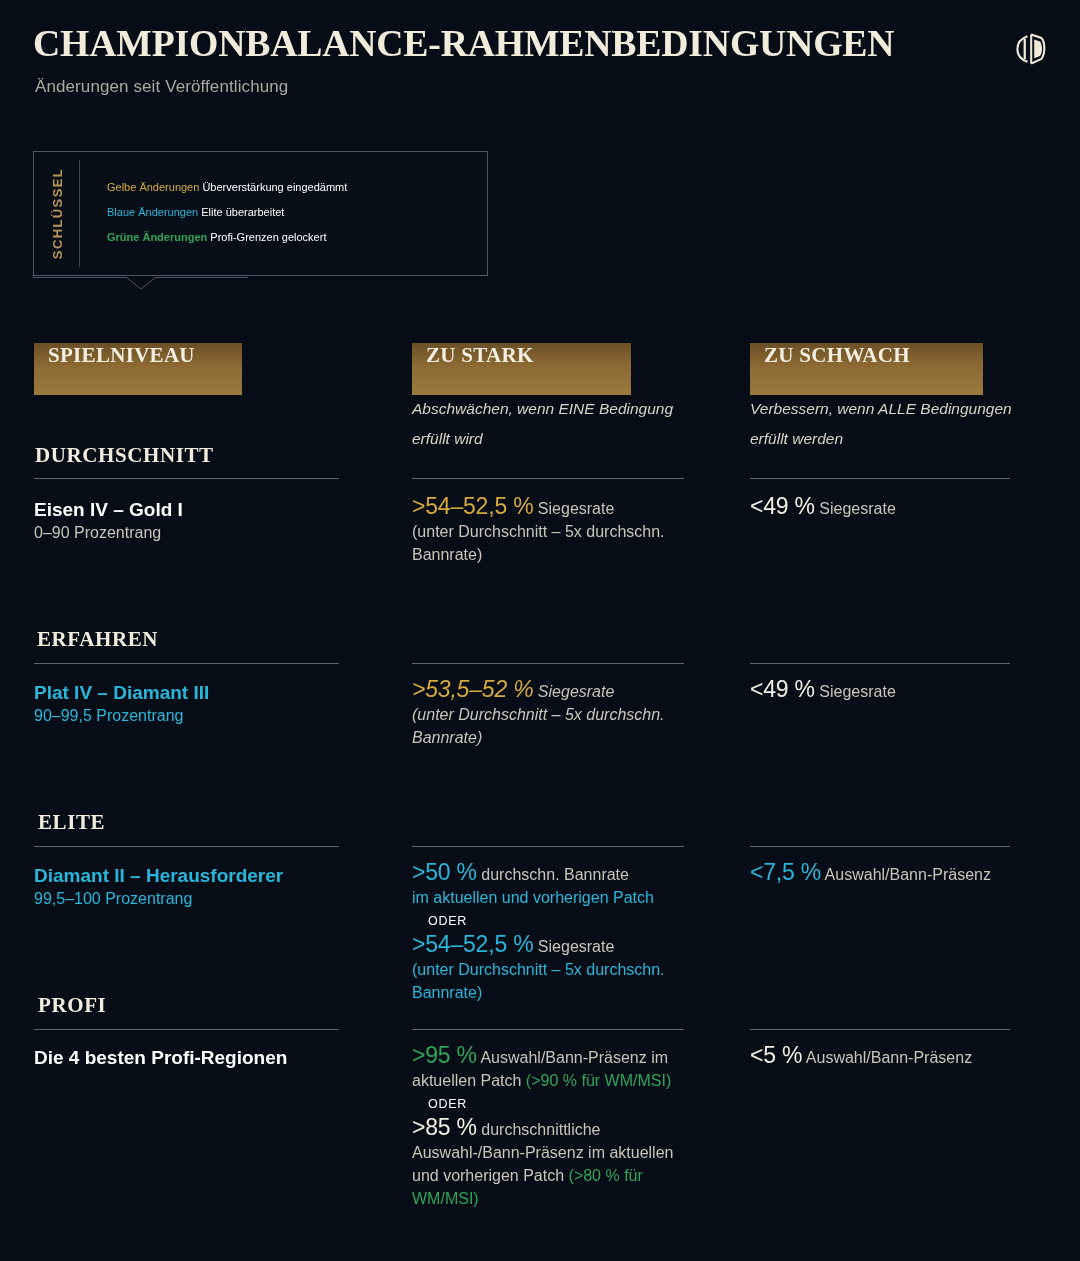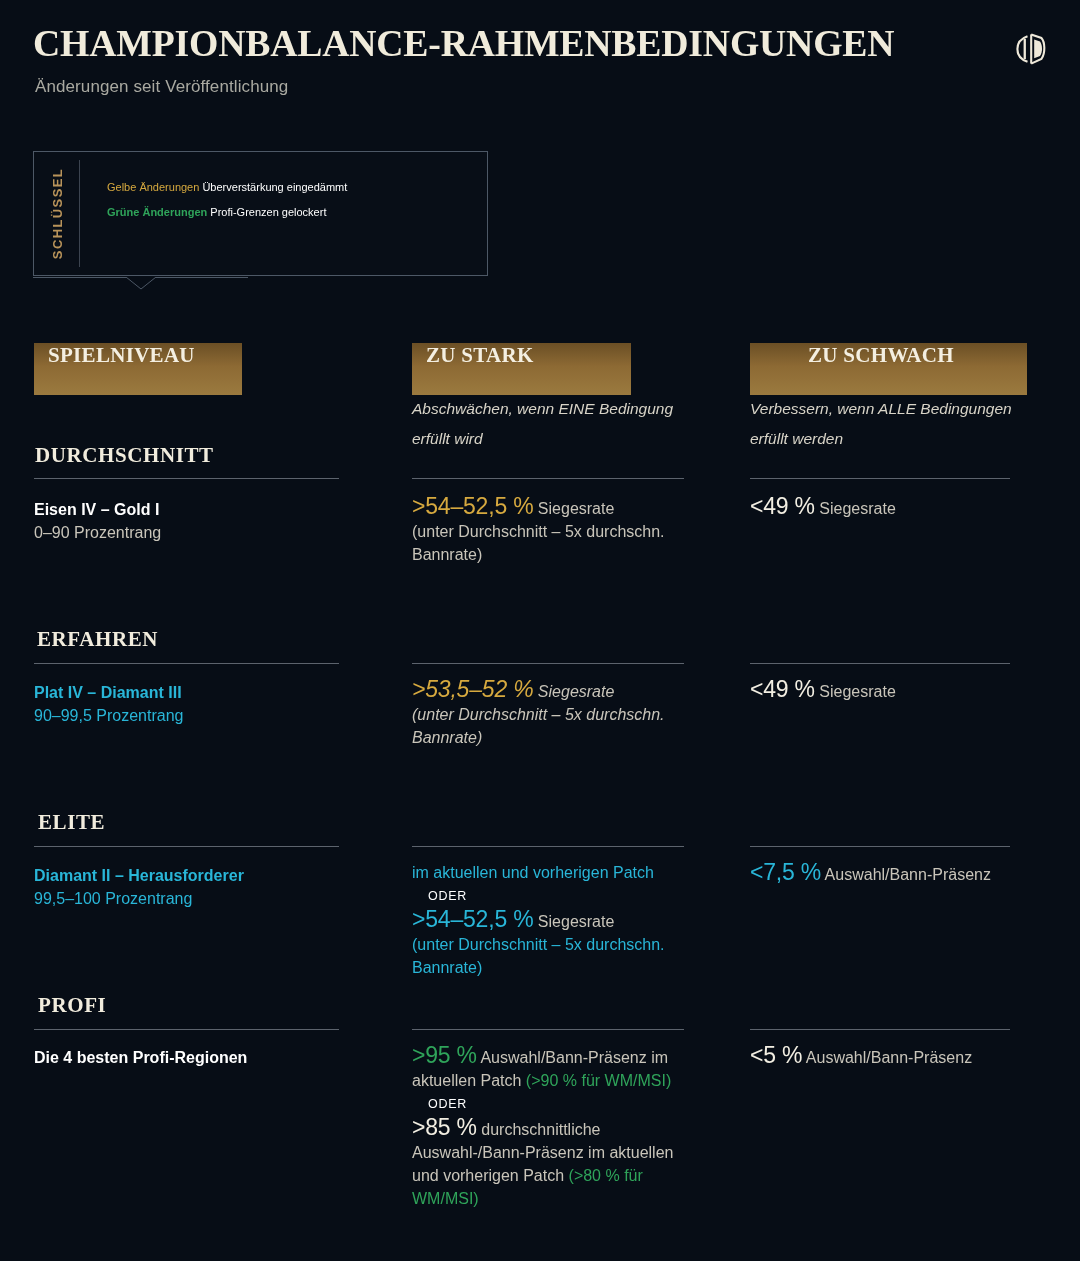--- a/index.html
+++ b/index.html
@@ -140,21 +140,21 @@
     font-family: "Liberation Serif", serif;
     font-weight: bold;
     font-size: 21px;
     color: #f4efe1;
     letter-spacing: 0.3px;
     padding-left: 14px;
     text-transform: uppercase;
   }
   #bar-level  { left: 34px;  top: 343px; width: 208px; }
   #bar-strong { left: 412px; top: 343px; width: 219px; }
-  #bar-weak   { left: 750px; top: 343px; width: 233px; padding-left: 44px; }
+  #bar-weak   { left: 750px; top: 343px; width: 233px; }
 
   .col-note {
     position: absolute;
     font-style: italic;
     font-size: 15.5px;
     line-height: 30px;
     color: #d8d4c8;
     width: 300px;
   }
   #note-strong { left: 412px; top: 394px; }
@@ -174,21 +174,21 @@
   .rule {
     position: absolute;
     height: 1px;
     background: #5c636d;
   }
   .cell {
     position: absolute;
     width: 295px;
   }
   .cell-level-main {
-    font-size: 16px;
+    font-size: 19px;
     font-weight: bold;
     line-height: 23px;
     color: #ffffff;
   }
   .cell-level-sub {
     font-size: 16px;
     line-height: 23px;
     color: #c9c5ba;
   }
   .cell-level-main.blue, .cell-level-sub.blue { color: #29b6d8; }
@@ -241,20 +241,23 @@
 <div id="key-box">
   <div id="key-vertical-label">
     <span>SCHLÜSSEL</span>
   </div>
   <div id="key-divider"></div>
   <div id="key-lines">
     <div class="key-line">
       <span class="key-term yellow">Gelbe Änderungen</span><span> Überverstärkung eingedämmt</span>
     </div>
     <div class="key-line">
+      <span class="key-term blue">Blaue Änderungen</span><span> Elite überarbeitet</span>
+    </div>
+    <div class="key-line">
       <span class="key-term green">Grüne Änderungen</span><span> Profi-Grenzen gelockert</span>
     </div>
   </div>
 </div>
 <div id="key-underline"></div>
 <div id="key-notch">
   <svg viewBox="0 0 30 13" width="30" height="13" aria-hidden="true">
     <polyline points="0,0 15,12 30,0" fill="#070d16" stroke="#4d5866" stroke-width="1"></polyline>
   </svg>
 </div>
@@ -321,20 +324,23 @@
 <div class="rule" style="left:34px; top:846px; width:305px;"></div>
 <div class="rule" style="left:412px; top:846px; width:272px;"></div>
 <div class="rule" style="left:750px; top:846px; width:260px;"></div>
 
 <div class="cell" style="left:34px; top:864px;">
   <div class="cell-level-main blue">Diamant II – Herausforderer</div>
   <div class="cell-level-sub blue">99,5–100 Prozentrang</div>
 </div>
 
 <div class="cell" style="left:412px; top:861px; width:290px;">
+  <div class="stat">
+    <span class="big blue">&gt;50 %</span><span class="t-grey"> durchschn. Bannrate</span>
+  </div>
   <div class="stat t-blue">im aktuellen und vorherigen Patch</div>
   <div class="or-label">ODER</div>
   <div class="stat">
     <span class="big blue">&gt;54–52,5 %</span><span class="t-grey"> Siegesrate</span>
   </div>
   <div class="stat t-blue">(unter Durchschnitt – 5x durchschn. Bannrate)</div>
 </div>
 
 <div class="cell" style="left:750px; top:861px; width:300px;">
   <div class="stat">

